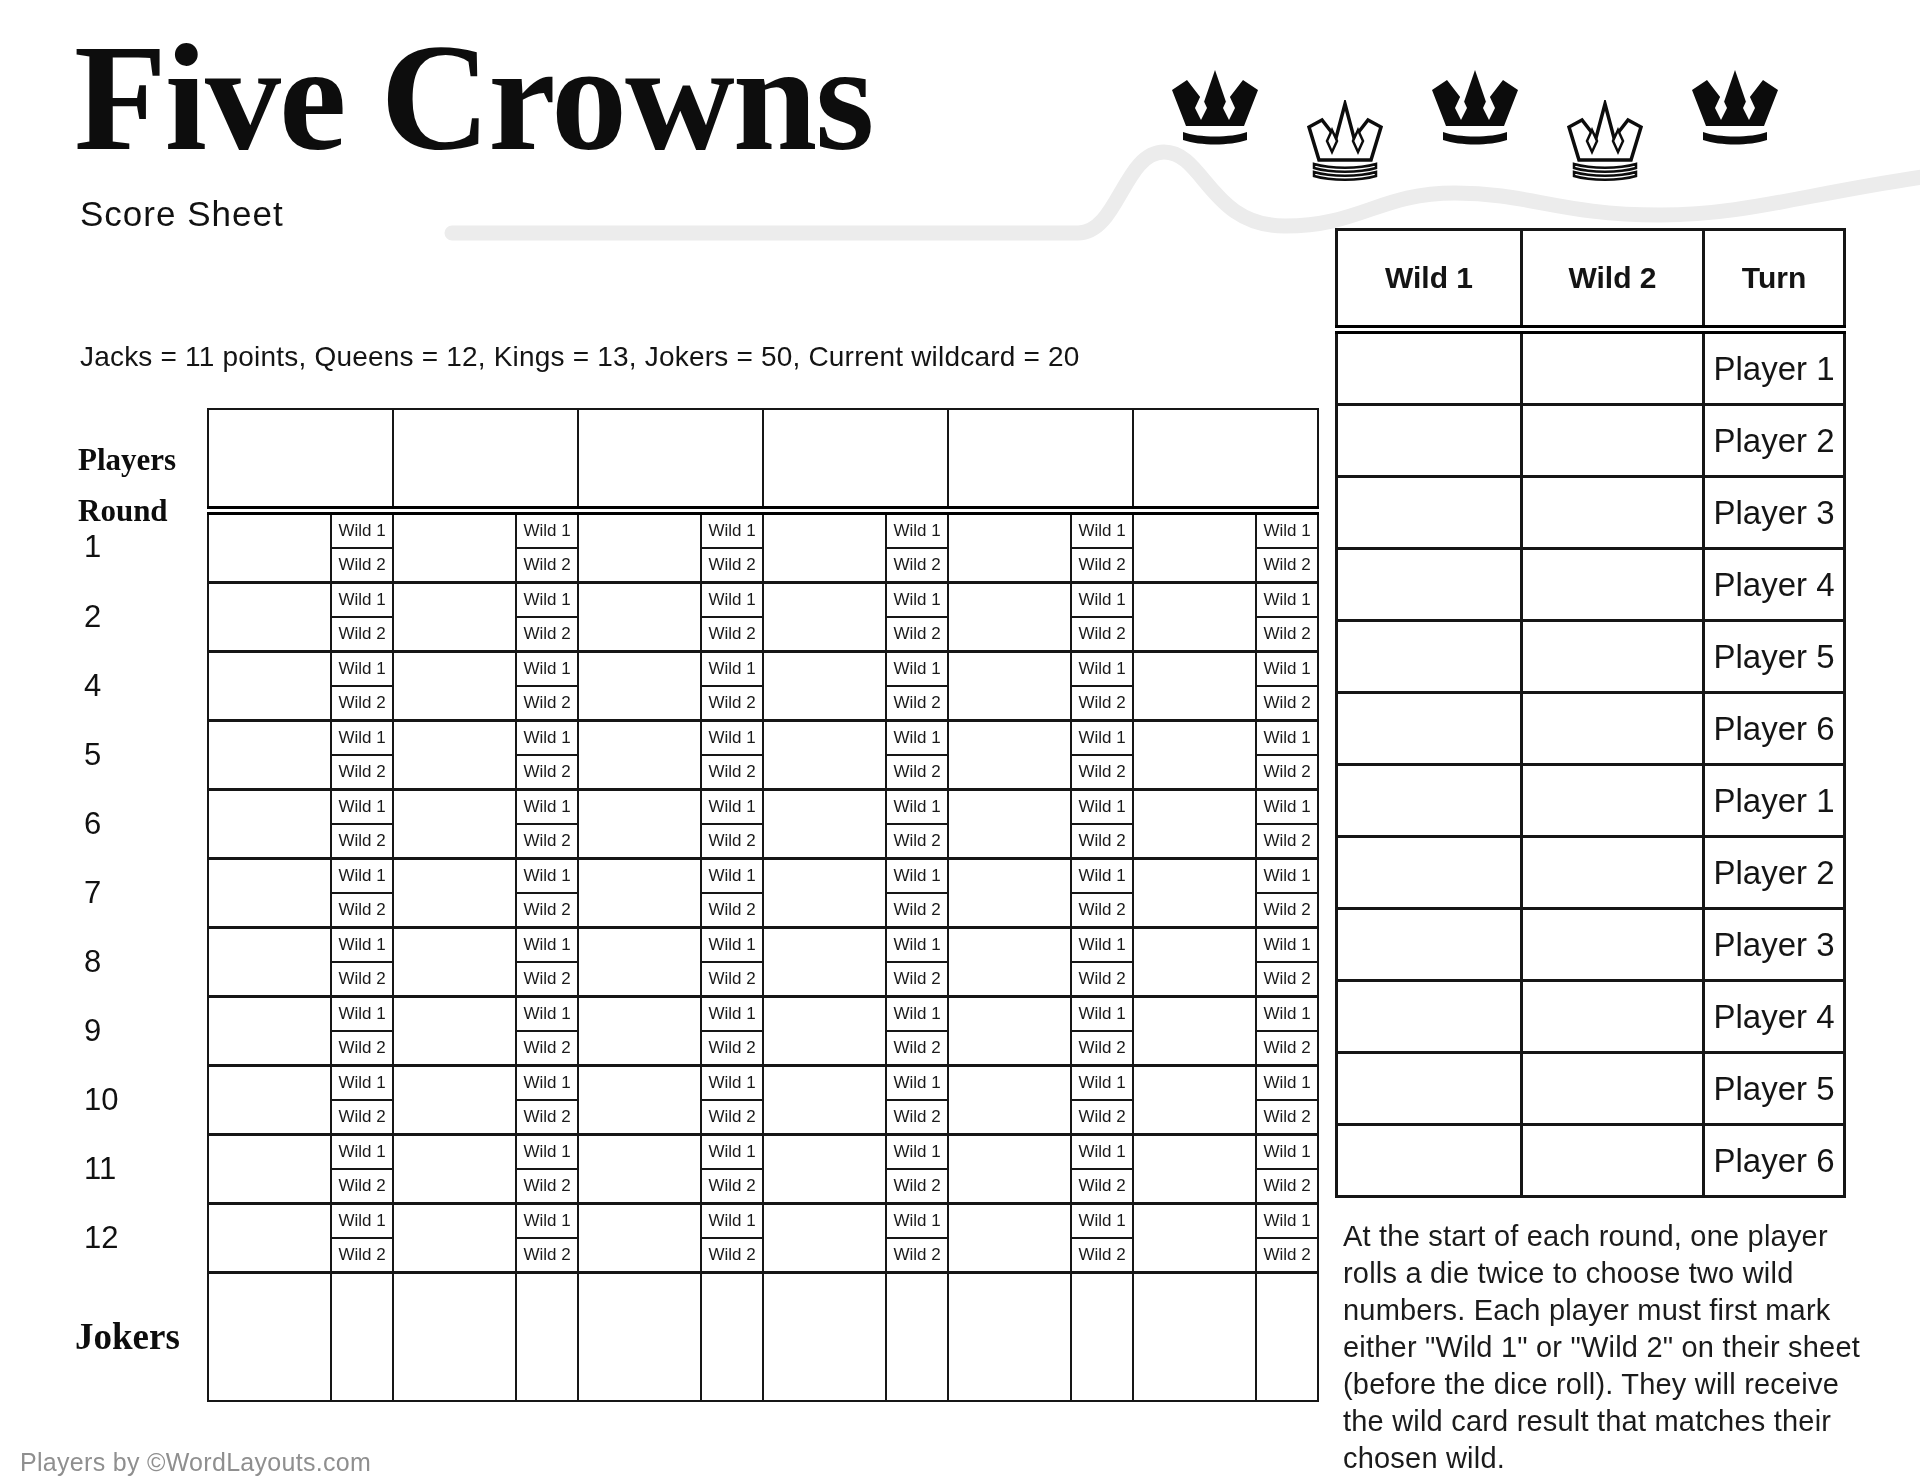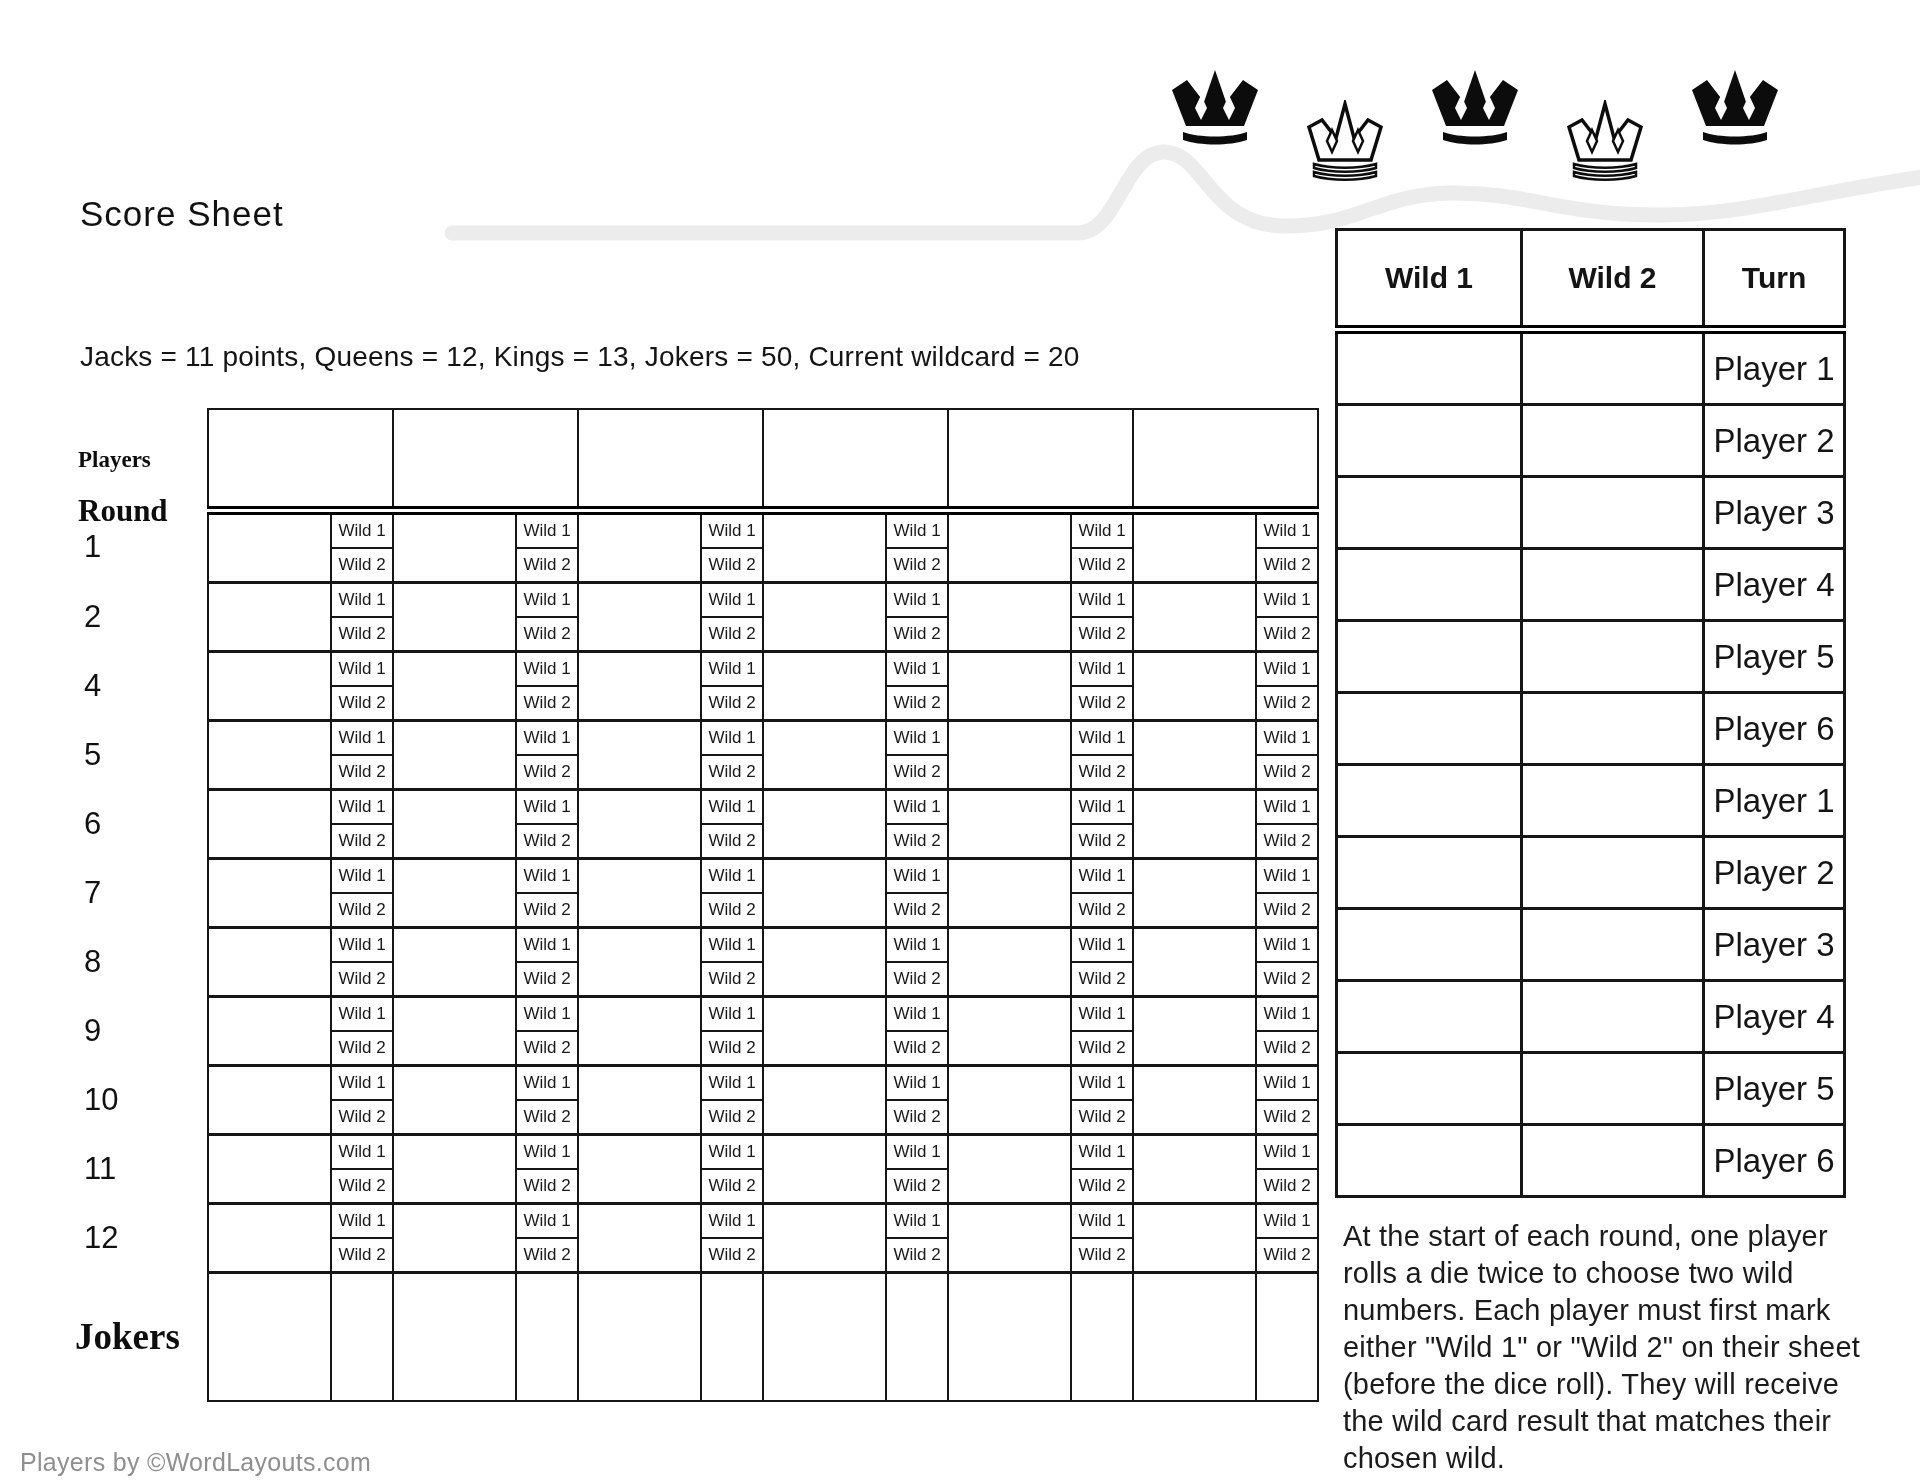--- a/index.html
+++ b/index.html
@@ -44,21 +44,21 @@
   }
   #score-table tr.round-start td { border-top:3px solid #161616; }
   #score-table tr.total-row td { height:126px; border-top:3px solid #161616; }
 
   
   .side-serif {
     position:absolute; left:78px;
     font-family:"Liberation Serif", serif; font-weight:700; color:#0d0d0d;
     display:flex; align-items:center;
   }
-  #players-label { font-size:23px; }
+  #players-label { font-size:31px; }
   #round-label   { font-size:31px; }
   #total-label   { font-size:37px; left:75px; }
   .round-num {
     position:absolute; left:84px; display:flex; align-items:center;
     font-size:31px; font-weight:500; color:#111;
   }
 
   
   #wild-table {
     position:absolute; left:1335px; top:228px;
@@ -85,20 +85,21 @@
 <body>
 
 <div id="page">
 
   <svg class="deco" width="1920" height="1484" viewBox="0 0 1920 1484">
     <path d="M452,233 L1078,233 C1118,233 1124,152 1164,152 C1204,152 1210,226 1285,226
              C1360,226 1380,193 1455,193 C1530,193 1560,215 1660,215
              C1745,215 1800,195 1922,177" fill="none" stroke="#ececec" stroke-width="15" stroke-linecap="round"></path>
   </svg>
 
+  <div class="title">Five Crowns</div>
   <div class="subtitle">Score Sheet</div>
 
   <div id="crowns">
       <div class="crown" style="left: 1163px; top: 68px;"><svg width="104" height="78" viewBox="0 0 104 78">
           <path d="M52,2 L63,34 L80,12 L95,22 L81,58 L23,58 L9,22 L24,12 L41,34 Z" fill="#0c0c0c"></path>
           <path d="M38,27 L44,40 L38,52 L32,40 Z" fill="#fff"></path>
           <path d="M66,27 L72,40 L66,52 L60,40 Z" fill="#fff"></path>
           <path d="M20,64 C36,70 68,70 84,64 L84,72 C66,78 38,78 20,72 Z" fill="#0c0c0c"></path>
         </svg></div>
       <div class="crown" style="left: 1297px; top: 100px;"><svg width="96" height="82" viewBox="0 0 96 82">

